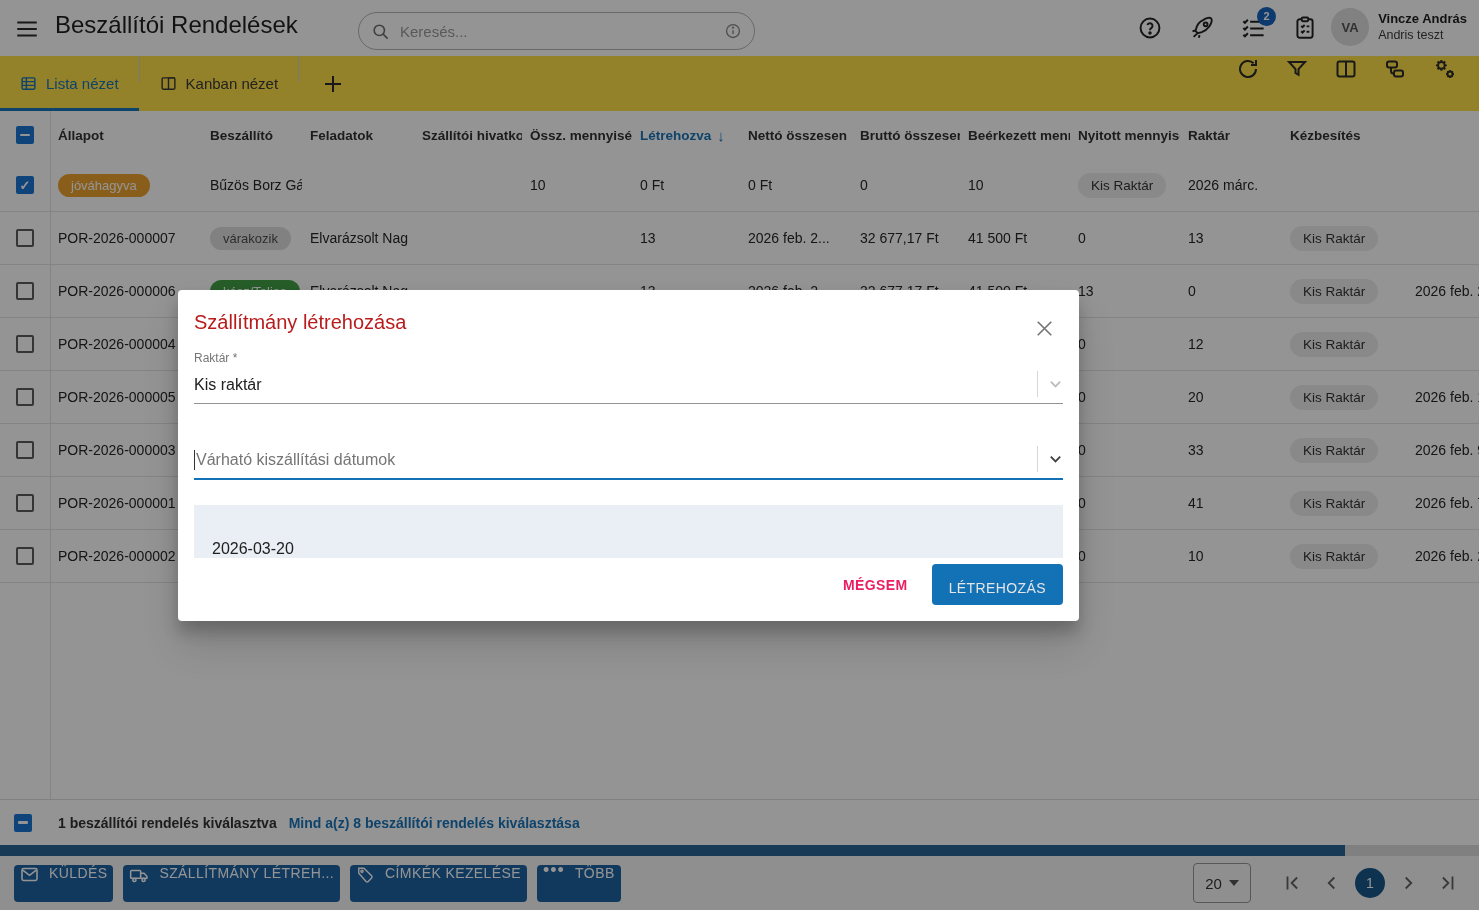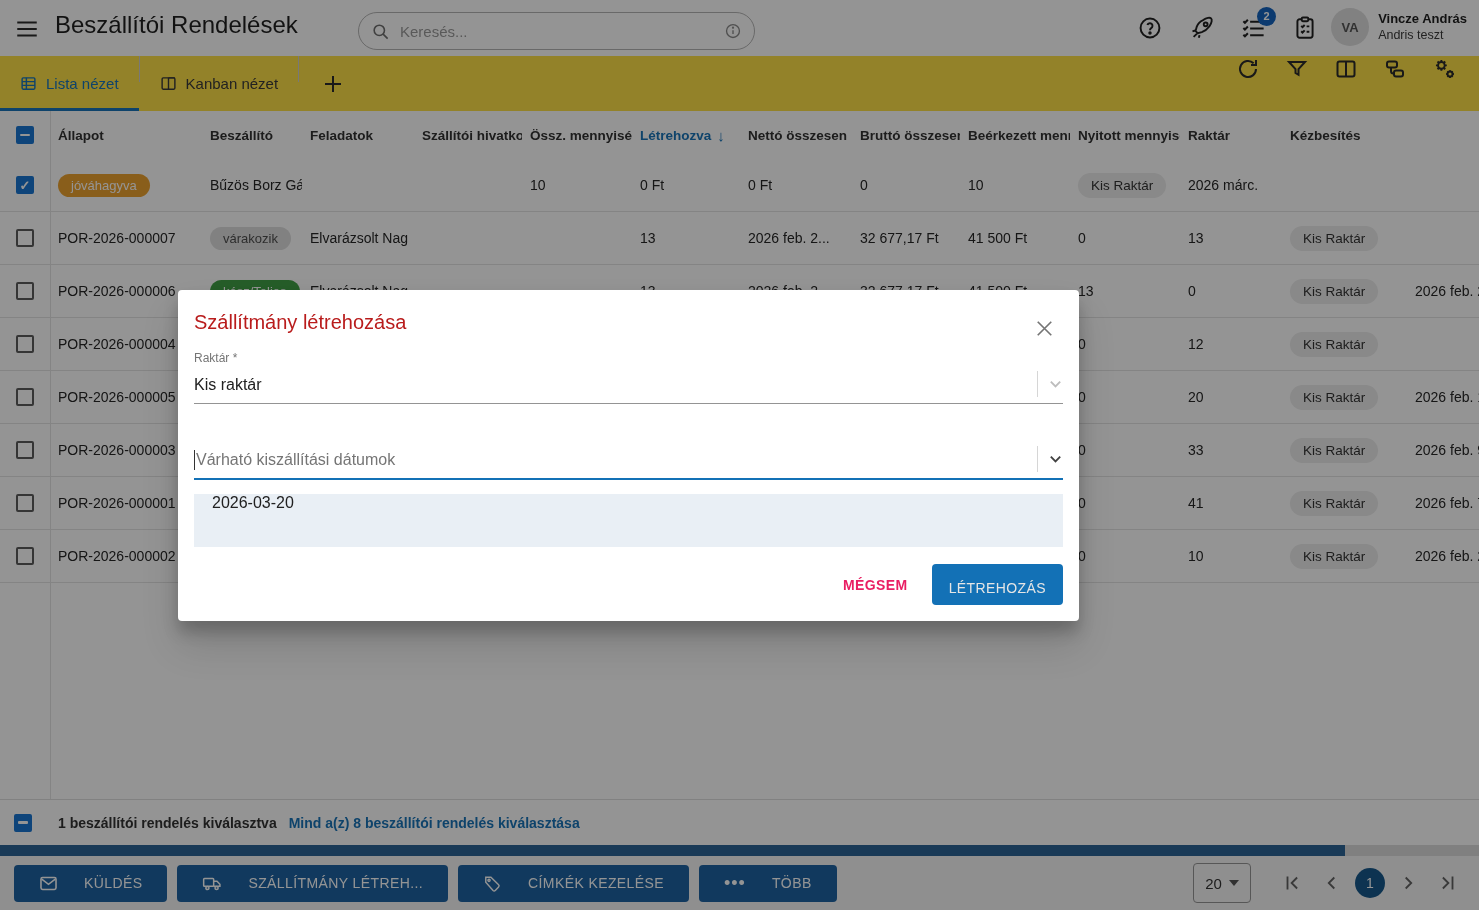--- a/index.html
+++ b/index.html
@@ -64,22 +64,22 @@
   .selbar{position:absolute;top:799px;left:0;right:0;height:46px;border-top:1px solid #dedede;background:#fff;
     display:flex;align-items:center;padding-left:14px;box-sizing:border-box}
   .sel-text{margin-left:26px;font-size:14px;font-weight:bold;color:#333}
   .sel-link{margin-left:12px;font-size:14px;font-weight:bold;color:#1974b8;cursor:pointer}
 
   .hscroll{position:absolute;top:845px;left:0;width:1479px;height:11px;background:#dcdcdc}
   .hthumb{width:1345px;height:11px;background:#2b6496;cursor:grab}
 
   .actionbar{position:absolute;top:856px;left:0;right:0;height:54px;background:#f7f7f7;
     display:flex;align-items:center;padding-left:14px;box-sizing:border-box}
-  .abtn{height:37px;background:#1e63a2;color:#fff;border:0;border-radius:4px;display:flex;align-items:center;
-    gap:26px;padding:0 25px;font-size:14px;letter-spacing:.4px;margin-right:10px;cursor:pointer;
+  .abtn{height:37px;background:#1e63a2;color:#fff;border:0;border-radius:4px;display:flex;align-items:flex-start;
+    gap:10px;padding:0 6px;font-size:14px;letter-spacing:.4px;margin-right:10px;cursor:pointer;
     font-family:"Liberation Sans",sans-serif;white-space:nowrap}
   .abtn .dots{font-size:18px;letter-spacing:1px;line-height:10px}
   .pag{margin-left:auto;display:flex;align-items:center;padding-right:16px}
   .pagesize{width:58px;height:40px;border:1px solid #979797;border-radius:4px;display:flex;align-items:center;
     justify-content:center;gap:7px;font-size:15px;color:#333;cursor:pointer;background:transparent}
   .caret{width:0;height:0;border-left:5px solid transparent;border-right:5px solid transparent;border-top:6px solid #555}
   .pagers{display:flex;align-items:center;gap:7px;margin-left:26px;color:#5f5f5f}
   .pgbtn{width:32px;height:32px;display:flex;align-items:center;justify-content:center;cursor:pointer}
   .pgcur{width:30px;height:30px;border-radius:50%;background:#17598c;color:#fff;font-size:14px;
     display:flex;align-items:center;justify-content:center;cursor:pointer}
@@ -90,21 +90,21 @@
     box-shadow:0 11px 15px rgba(0,0,0,.2),0 24px 38px rgba(0,0,0,.14);z-index:60;box-sizing:border-box;padding:0 16px}
   .m-title{font-size:20px;color:#b91c1c;padding-top:21px}
   .m-close{position:absolute;top:22px;right:18px;color:#757575;cursor:pointer;padding:4px}
   .m-label{font-size:12px;color:#757575;margin-top:17px}
   .m-field{position:relative;height:36px;display:flex;align-items:center;font-size:16px;color:#212121}
   .m-field.f1{border-bottom:1px solid #949494;margin-top:2px}
   .m-field.f2{border-bottom:2px solid #1371b6;margin-top:38px;color:#757575}
   .m-adorn{position:absolute;right:0;top:4px;display:flex;align-items:center;gap:10px;height:26px}
   .m-sep{width:1px;height:26px;background:#d6d6d6}
   .cursorbar{width:1px;height:20px;background:#333;margin-right:1px}
-  .m-options{margin-top:14px;background:#e9eff5;height:53px;display:flex;align-items:flex-start;padding-left:18px;
+  .m-options{margin-top:25px;background:#e9eff5;height:53px;display:flex;align-items:flex-end;padding-left:18px;
     font-size:16px;color:#212121;cursor:pointer}
   .m-actions{position:absolute;right:16px;bottom:16px;display:flex;align-items:center;gap:16px}
   .btn-text{background:none;border:0;color:#e91e63;font-size:14px;font-weight:bold;letter-spacing:.4px;
     padding:8px 8px;cursor:pointer;font-family:"Liberation Sans",sans-serif}
   .btn-primary{background:#1371b6;border:0;color:#e5e5e5;font-size:14px;letter-spacing:.4px;height:41px;
     padding:16px 17px;border-radius:4px;cursor:pointer;font-family:"Liberation Sans",sans-serif}
 </style>
 </head>
 <body>
 

